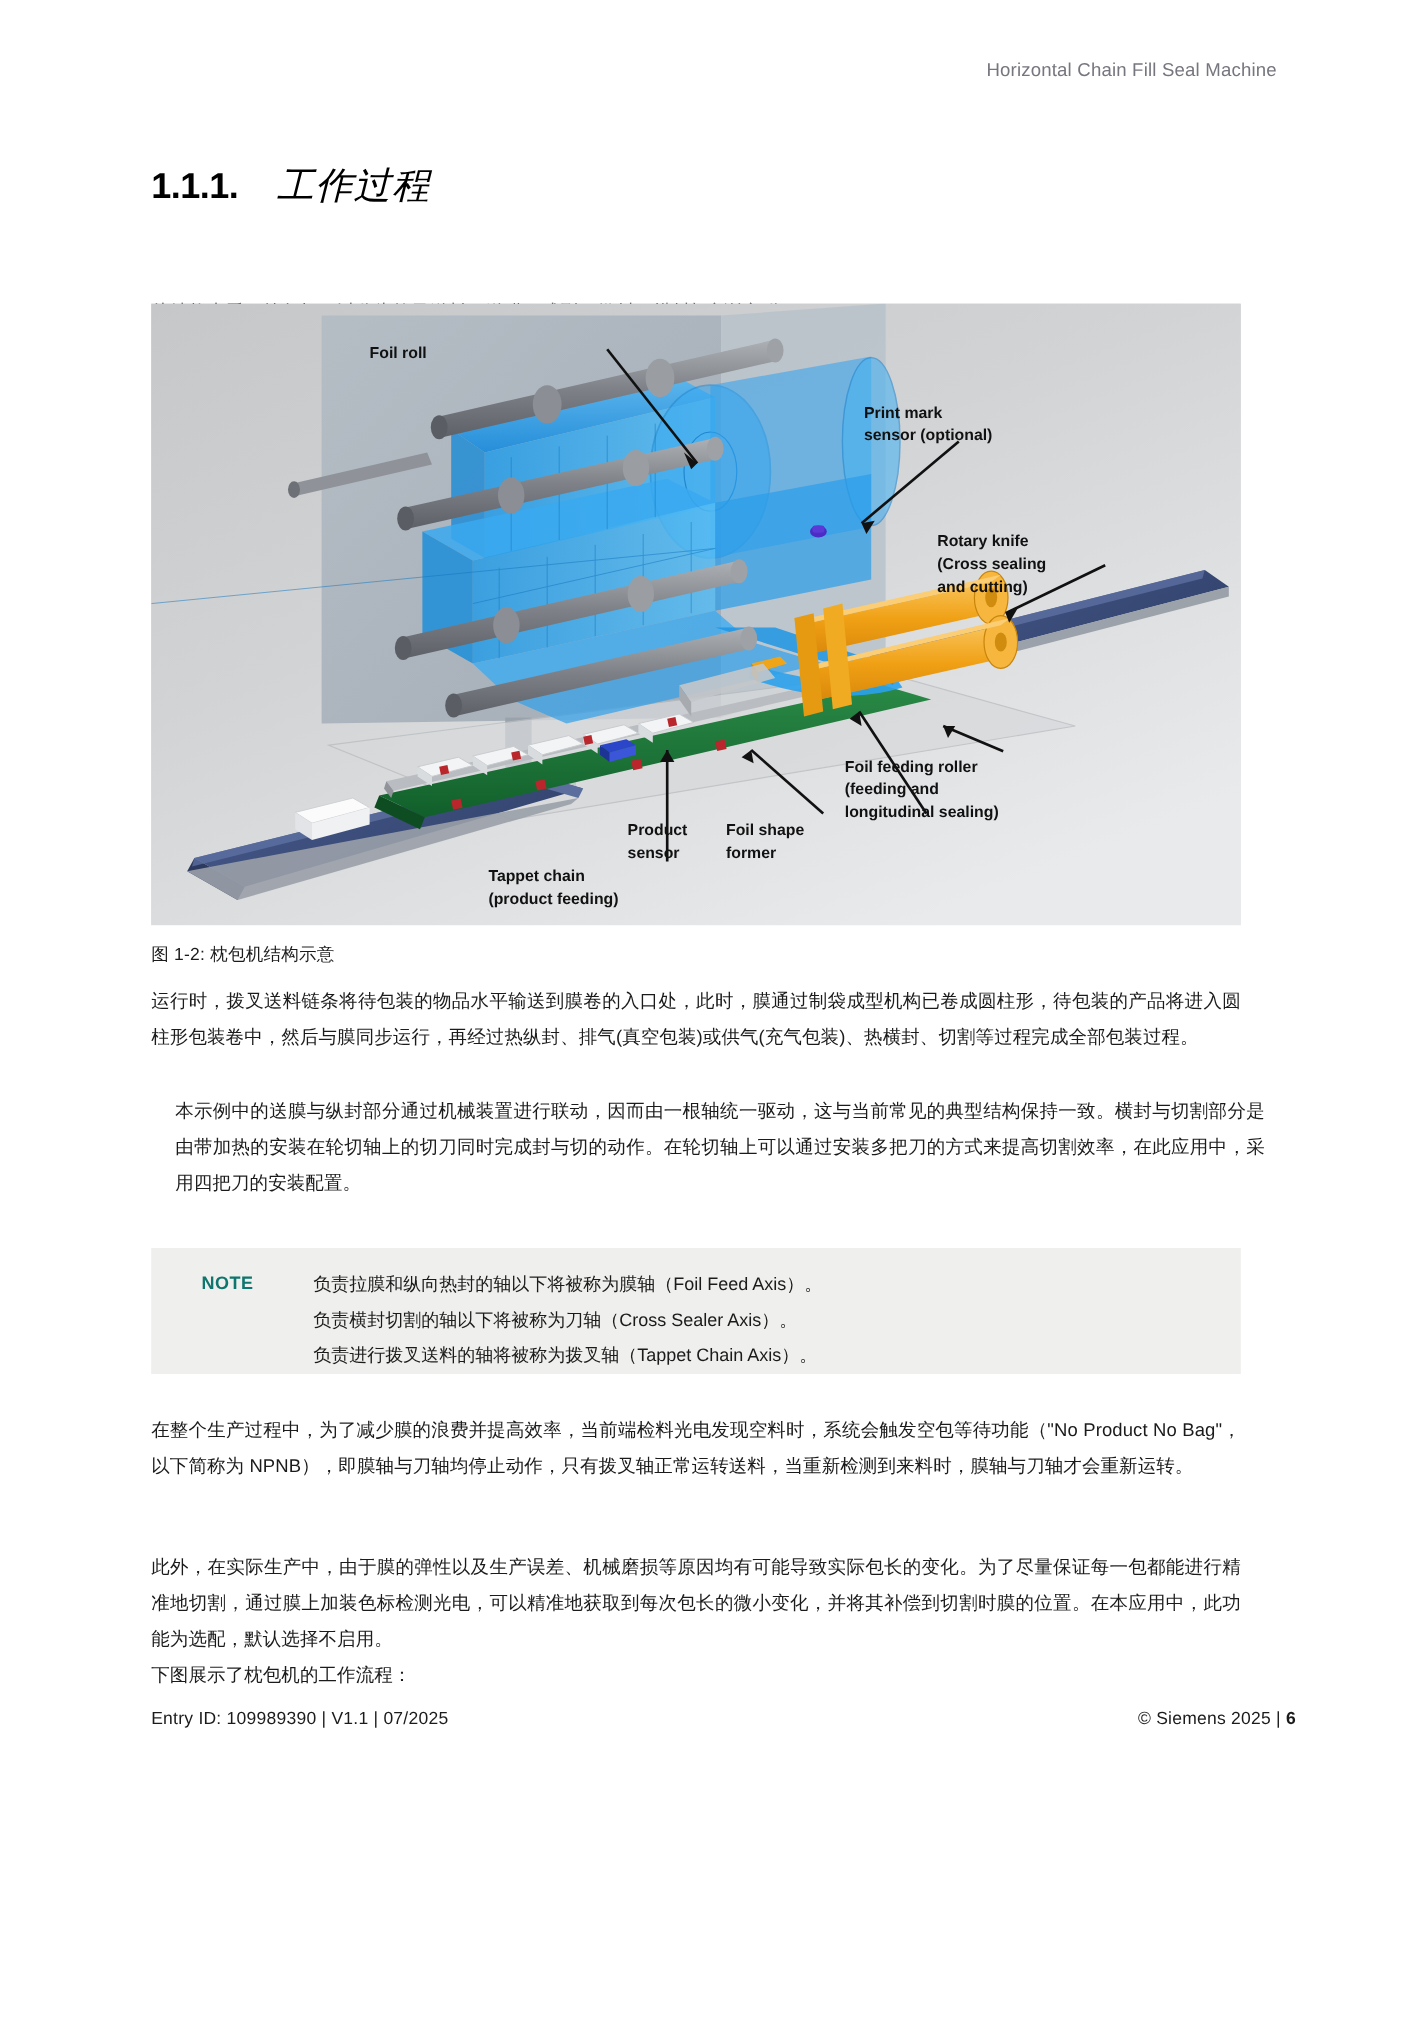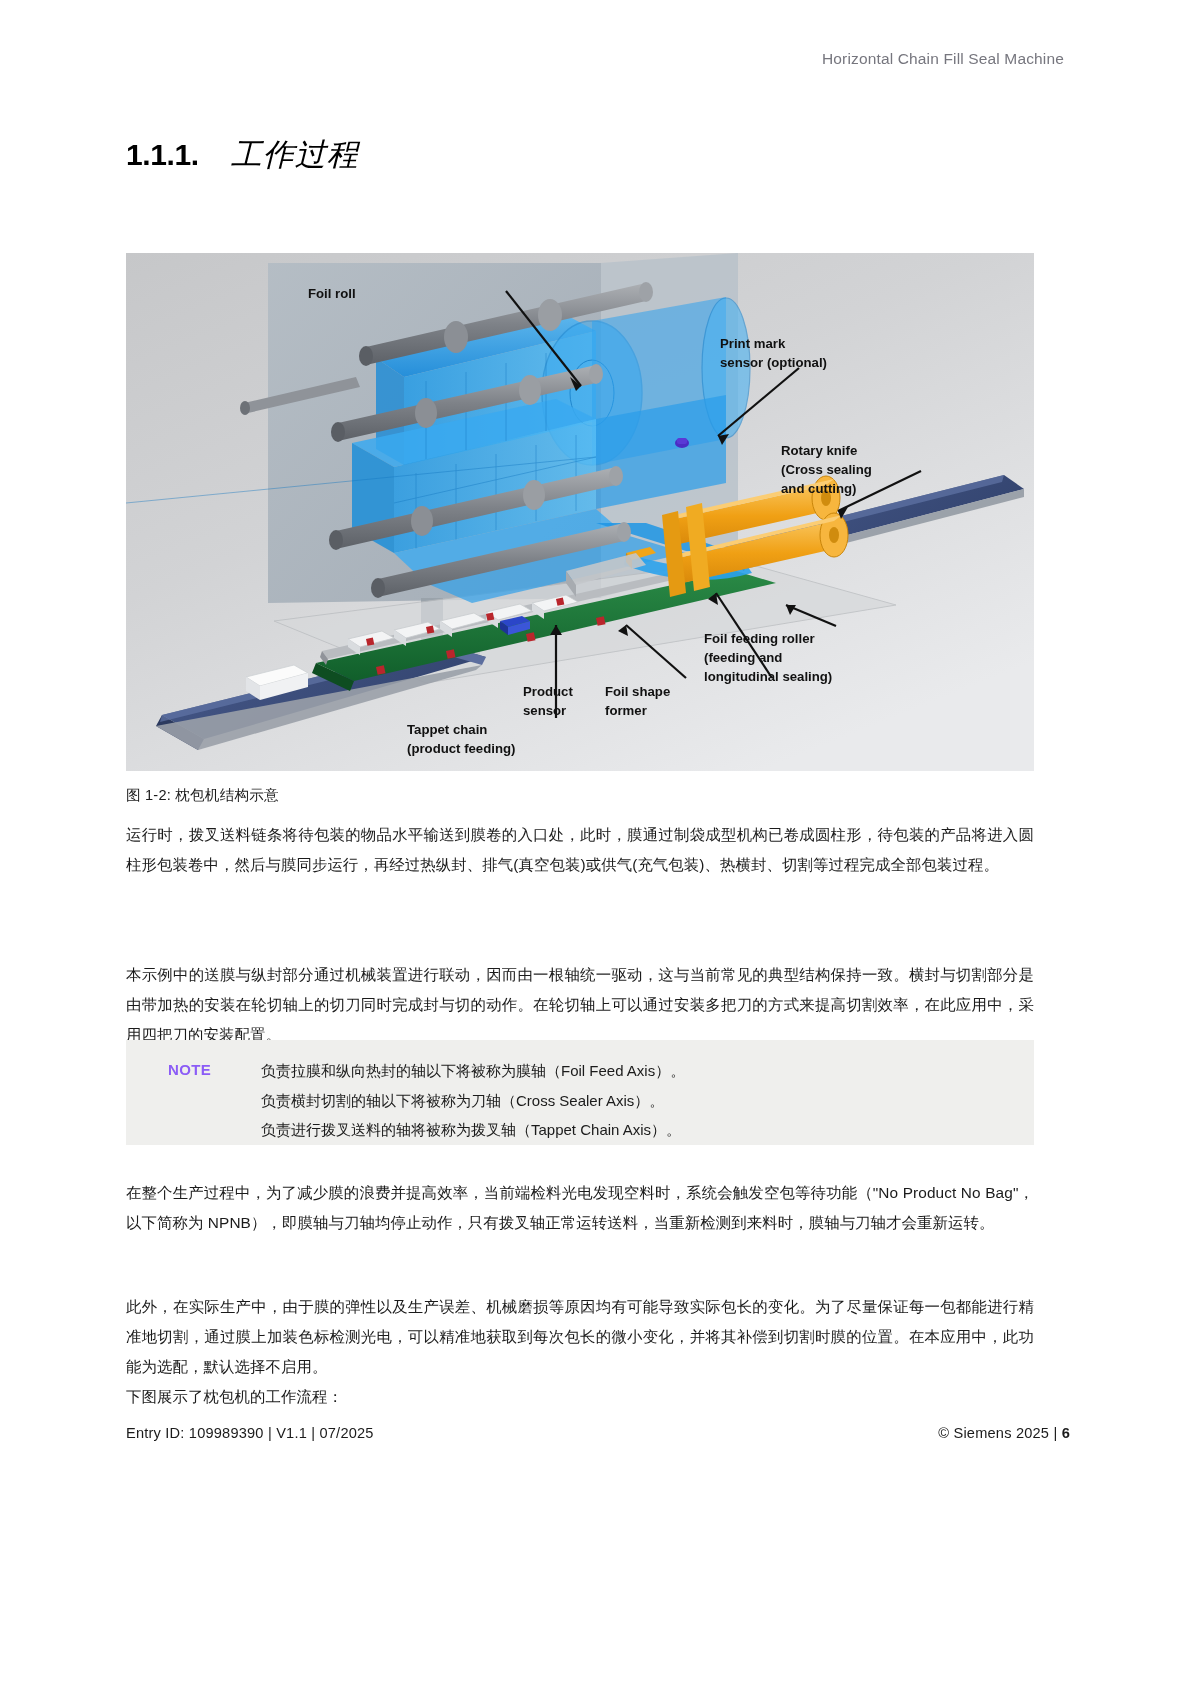--- a/index.html
+++ b/index.html
@@ -89,40 +89,40 @@
   .figure-caption {
     position: absolute;
     left: 126px;
     top: 786px;
     font-size: 14.6px;
     color: #1b1b1b;
     letter-spacing: 0.2px;
   }
 
   .para-2 { top: 820px; }
-  .para-3 { top: 960px; }
+  .para-3 { top: 912px; margin-left: 20px; }
 
   
   .note-box {
     position: absolute;
     left: 126px;
     top: 1040px;
     width: 908px;
     height: 105px;
     background: #efefed;
     box-sizing: border-box;
   }
   .note-label {
     position: absolute;
     left: 42px;
     top: 21px;
     font-size: 15px;
     font-weight: bold;
     letter-spacing: 0.4px;
-    color: #8b5cf6;
+    color: #0f766e;
   }
   .note-lines {
     position: absolute;
     left: 135px;
     top: 16px;
     right: 28px;
     font-size: 15px;
     line-height: 29.5px;
     color: #1b1b1b;
   }
@@ -136,21 +136,21 @@
   .footer-left {
     position: absolute;
     left: 126px;
     top: 1425px;
     font-size: 14.6px;
     color: #1b1b1b;
     letter-spacing: 0.2px;
   }
   .footer-right {
     position: absolute;
-    right: 120px;
+    right: 110px;
     top: 1425px;
     font-size: 14.6px;
     color: #1b1b1b;
     letter-spacing: 0.2px;
     white-space: nowrap;
   }
   .footer-right .pagenum { font-weight: bold; }
 
   
   .fig-label {

